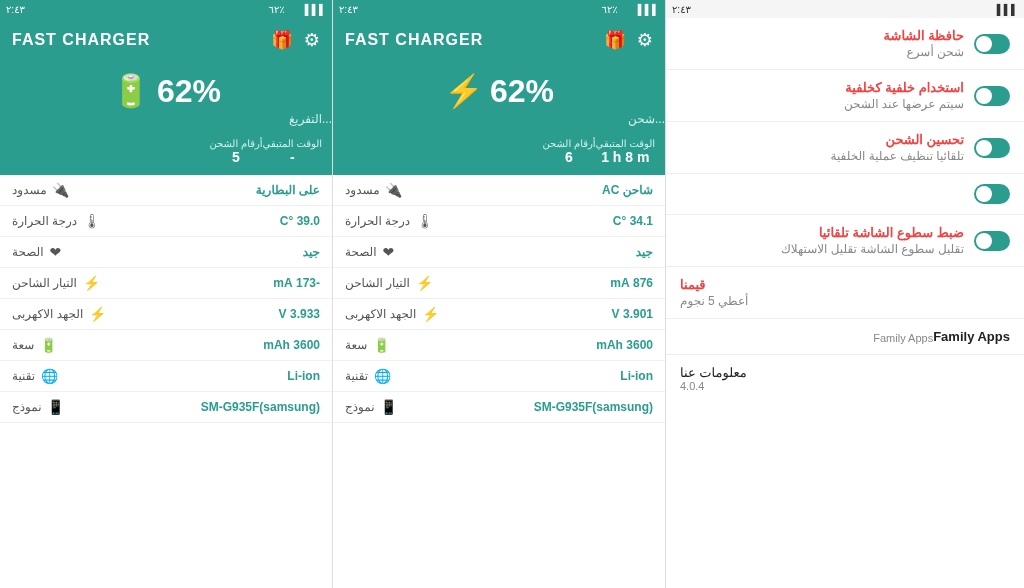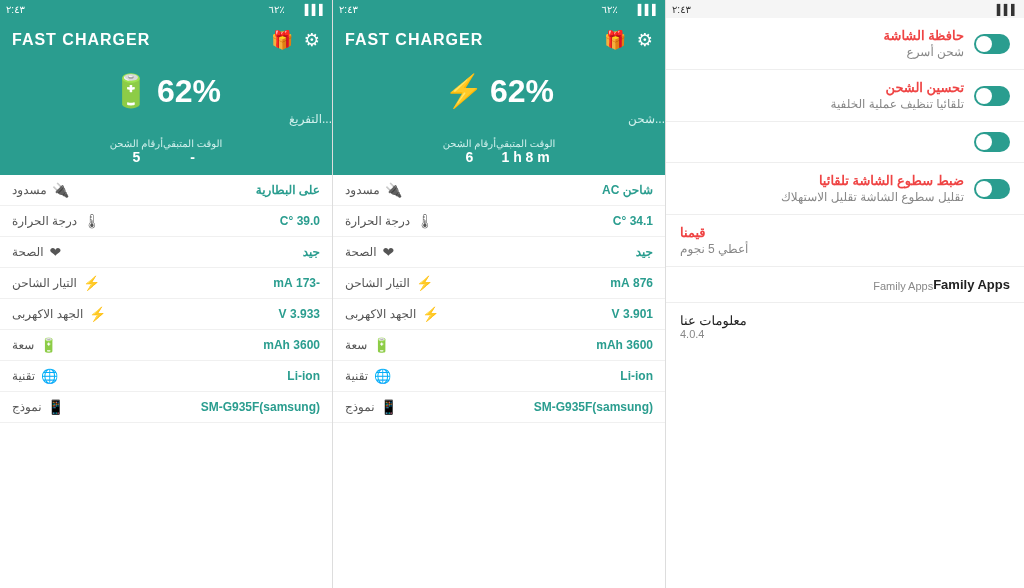--- a/index.html
+++ b/index.html
@@ -77,21 +77,21 @@
     .battery-status {
       font-size: 12px;
       margin-top: 2px;
       color: #d0f0ec;
       text-align: right;
     }
 
     .battery-info-row {
       background: #2a9d8f;
       display: flex;
-      justify-content: center;
+      justify-content: flex-end;
       padding: 6px 10px 10px 10px;
       color: #fff;
     }
 
     .battery-info-col {
       text-align: center;
     }
 
     .battery-info-col .label {
       font-size: 10px;
@@ -428,20 +428,27 @@
   <div class="settings-list">
 
     <div class="settings-item">
       <div class="toggle"></div>
       <div class="settings-item-text">
         <span class="settings-item-title">حافظة الشاشة</span>
         <span class="settings-item-subtitle">شحن أسرع</span>
       </div>
     </div>
 
+    <div class="settings-item">
+      <div class="toggle"></div>
+      <div class="settings-item-text">
+        <span class="settings-item-title">استخدام خلفية كخلفية</span>
+        <span class="settings-item-subtitle">سيتم عرضها عند الشحن</span>
+      </div>
+    </div>
 
     <div class="settings-item">
       <div class="toggle"></div>
       <div class="settings-item-text">
         <span class="settings-item-title">تحسين الشحن</span>
         <span class="settings-item-subtitle">تلقائيا تنظيف عملية الخلفية</span>
       </div>
     </div>
 
     <div class="settings-item">

